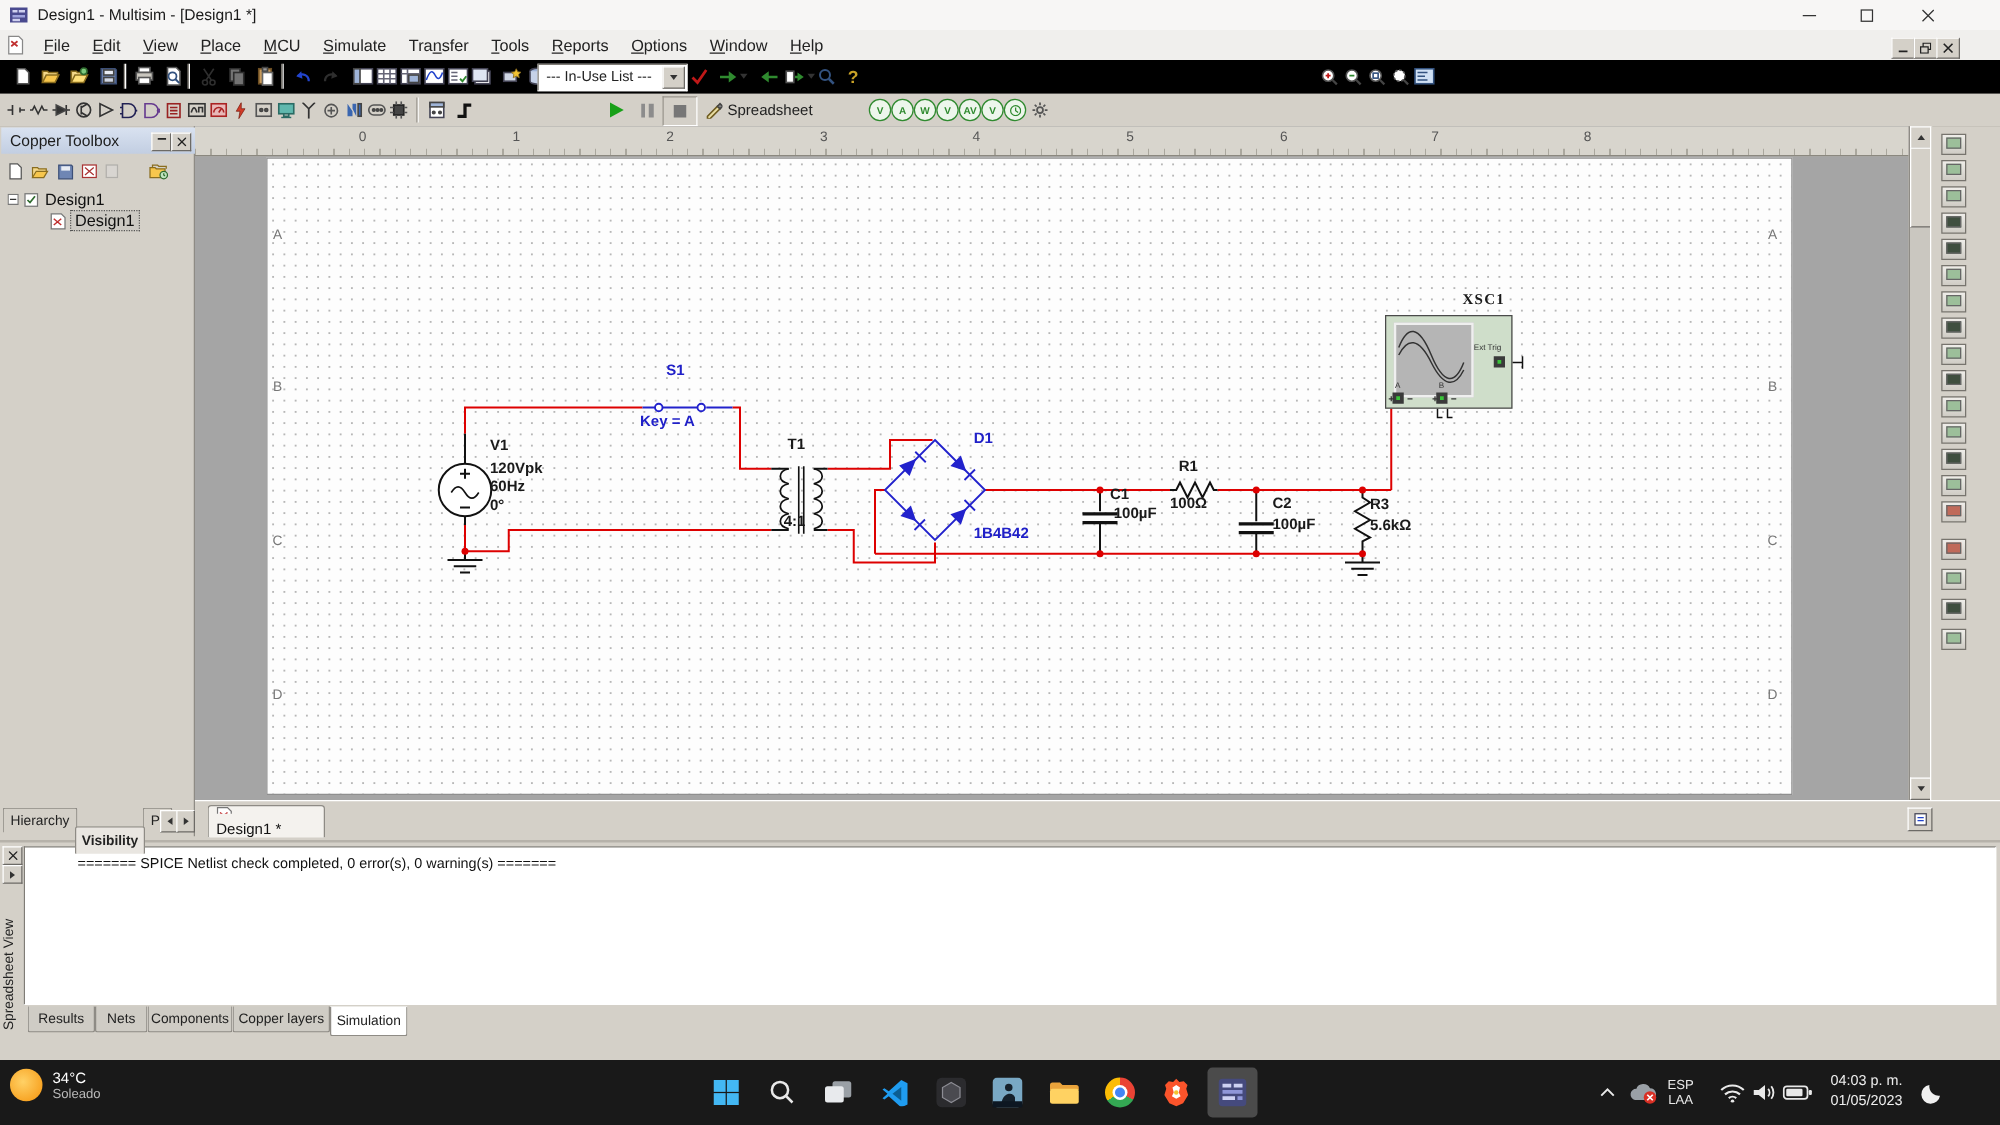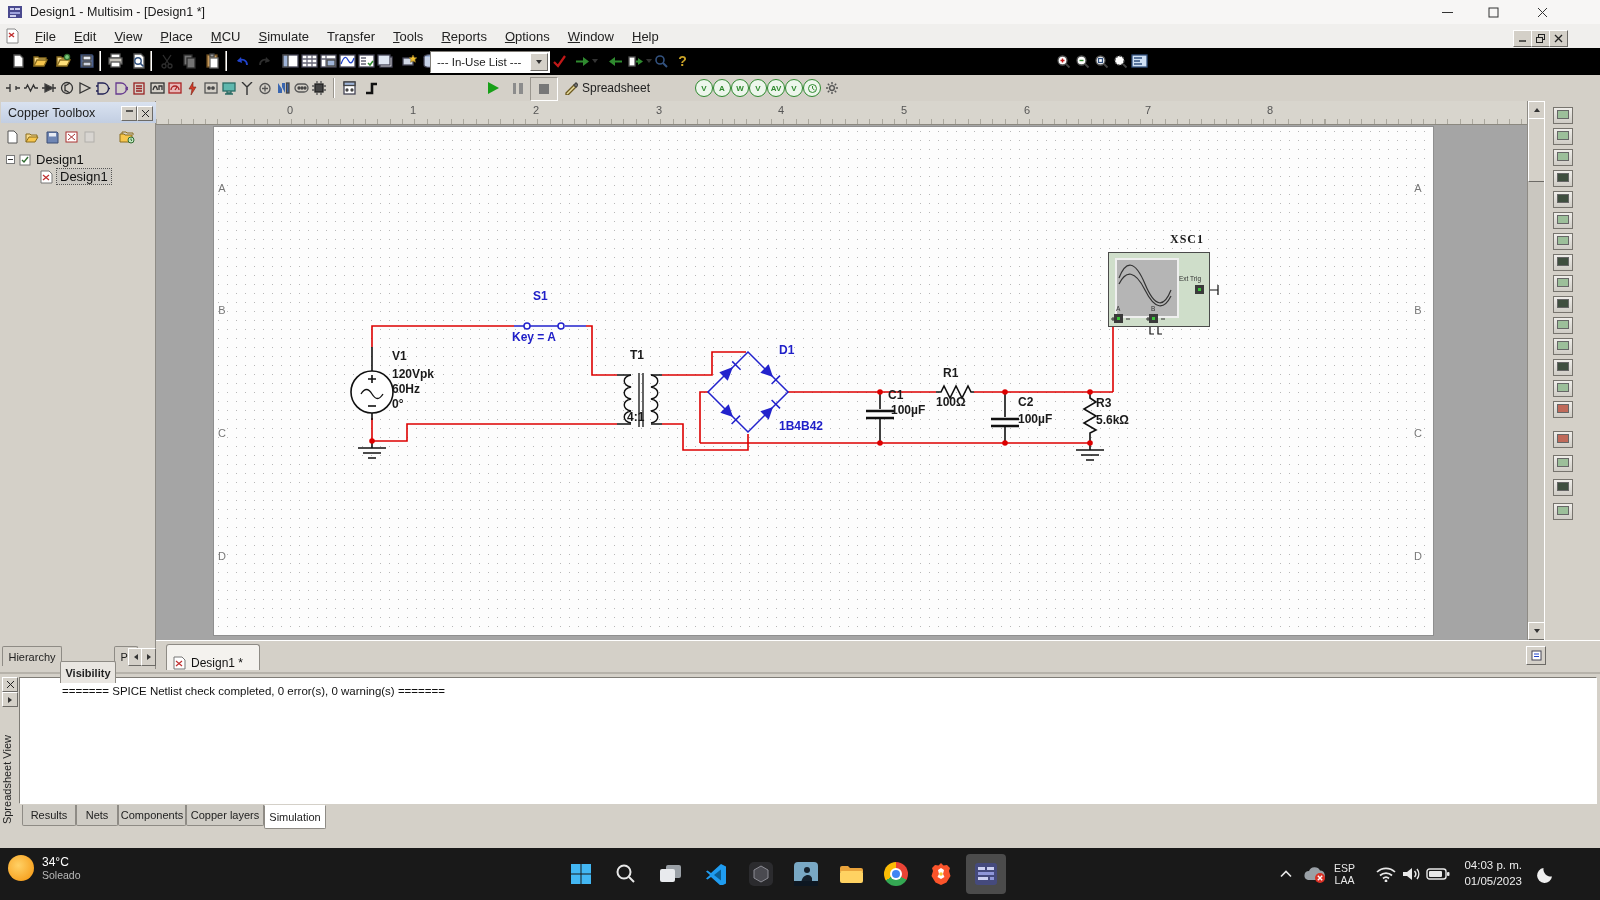--- a/index.html
+++ b/index.html
@@ -69,22 +69,22 @@
   #vthumb{position:absolute;left:0;top:17px;width:16px;height:62px;background:#d4d0c8;border:1px solid;
     border-color:#fff #6c6a66 #6c6a66 #fff;}
   #instr-strip{left:1544px;top:101px;width:56px;height:539px;background:#d4d0c8;border-left:1px solid #fff;}
   .instr{position:absolute;left:8px;width:18px;height:15px;border:1px solid #77746e;background:linear-gradient(#efede9,#cfccc5);}
   .instr::after{content:"";position:absolute;left:3px;top:2px;right:3px;bottom:4px;background:#9cbf9a;border:1px solid #666;}
   .instr.dark::after{background:#3f4f3f;}
   .instr.red::after{background:#c06a5a;}
   
   #tabstrip{left:156px;top:640px;width:1444px;height:29px;background:#d4d0c8;border-top:1px solid #fff;}
   #sheet-tab{position:absolute;left:10px;top:3px;width:86px;height:25px;background:#f4f2ee;border:1px solid #8e8b85;
-    border-bottom:none;border-radius:3px 3px 0 0;display:flex;align-items:flex-end;gap:5px;padding-left:6px;
-    font-size:12px;color:#111;}
+    border-bottom:none;border-radius:3px 3px 0 0;display:flex;align-items:flex-start;gap:5px;padding-left:6px;
+    font-size:12px;color:#111;flex-direction:column;}
   
   #ssv{left:0;top:672px;width:1600px;height:154px;background:#d4d0c8;border-top:2px solid #b6b2aa;}
   #ssv-strip{position:absolute;left:0;top:0;width:18px;height:154px;}
   #ssv-title{position:absolute;left:1px;bottom:4px;writing-mode:vertical-rl;transform:rotate(180deg);
     font-size:11px;color:#222;}
   #ssv-content{position:absolute;left:19px;top:3px;width:1576px;height:125px;background:#fff;border:1px solid;
     border-color:#7f7c76 #fff #fff #7f7c76;font-size:11.5px;color:#111;}
   .ssv-tab{position:absolute;top:131px;height:20px;background:#cfccc5;border:1px solid #8e8b85;border-top:none;
     font-size:11px;color:#222;display:flex;align-items:center;justify-content:center;border-radius:0 0 2px 2px;}
   .ssv-tab.active{background:#fff;height:22px;z-index:2;border-top:1px solid #fff;}

